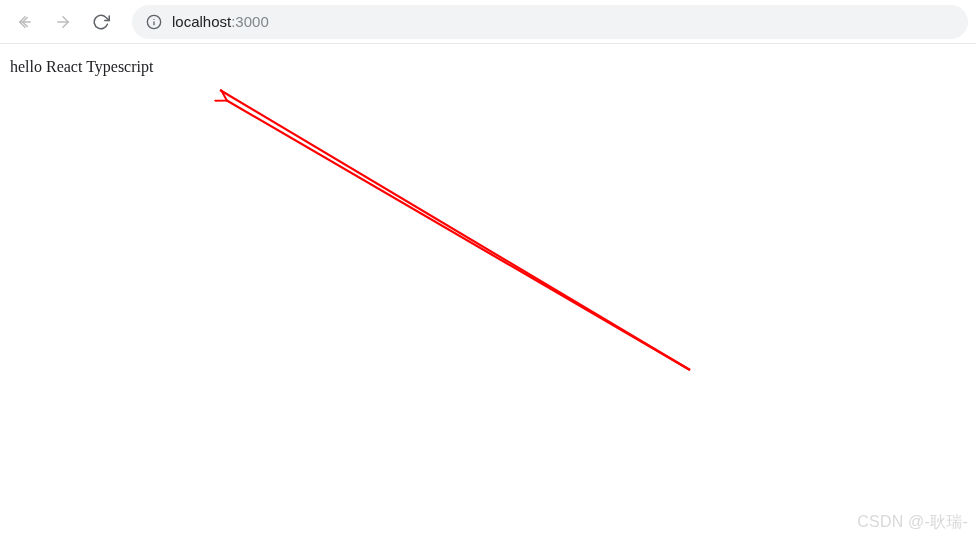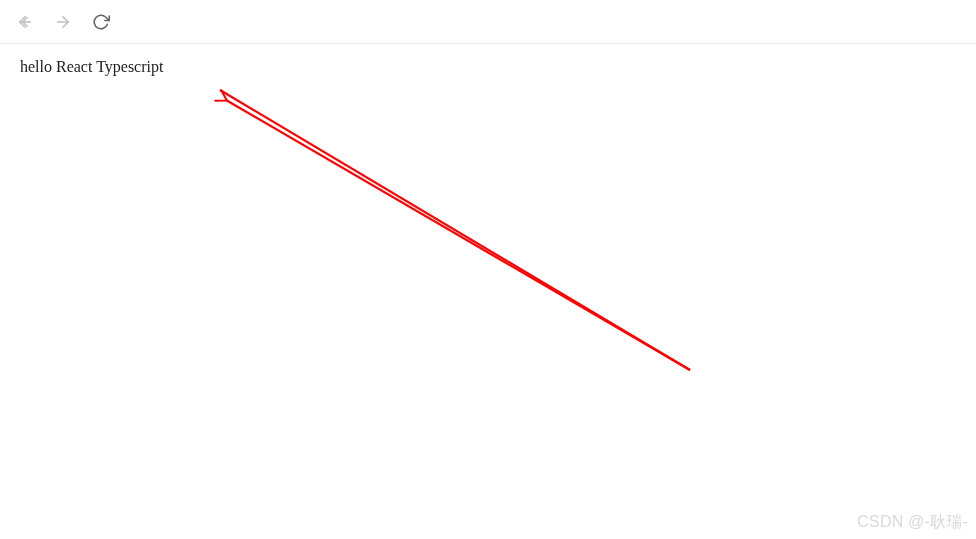--- a/index.html
+++ b/index.html
@@ -54,21 +54,21 @@
     .info-icon svg { width: 16px; height: 16px; }
     .url-text {
       font-size: 15px;
       color: #202124;
       display: flex;
       align-items: baseline;
     }
     .url-host { color: #202124; }
     .url-port { color: #80868b; }
     .page-content {
-      padding: 14px 20px;
+      padding: 14px 10px;
       font-size: 16px;
       color: #202124;
       font-family: 'Times New Roman', serif;
     }
     .annotation-arrow {
       position: absolute;
       top: 0;
       left: 0;
       pointer-events: none;
     }
@@ -101,20 +101,33 @@
         <line x1="5" y1="12" x2="19" y2="12"></line>
         <polyline points="12 5 19 12 12 19"></polyline>
       </svg>
   </div>
   <div class="nav-btn">
     <svg viewBox="0 0 24 24" fill="none" stroke="currentColor" stroke-width="2" stroke-linecap="round" stroke-linejoin="round">
         <polyline points="23 4 23 10 17 10"></polyline>
         <path d="M20.49 15a9 9 0 1 1-2.12-9.36L23 10"></path>
       </svg>
   </div>
+  <div class="address-bar">
+    <span class="info-icon">
+      <svg viewBox="0 0 24 24" fill="none" stroke="currentColor" stroke-width="2" stroke-linecap="round" stroke-linejoin="round">
+          <circle cx="12" cy="12" r="10"></circle>
+          <line x1="12" y1="16" x2="12" y2="12"></line>
+          <line x1="12" y1="8" x2="12.01" y2="8"></line>
+        </svg>
+    </span>
+    <span class="url-text">
+      <span class="url-host">localhost</span>
+        <span class="url-port">:3000</span>
+    </span>
+  </div>
 </div>
 
 <div class="page-content">hello React Typescript</div>
 
 <svg class="annotation-arrow" width="976" height="539">
   <defs>
     <marker id="arrowhead" markerWidth="14" markerHeight="14" refX="3" refY="7" orient="auto" markerUnits="userSpaceOnUse">
       <path d="M 12 1 L 2 7 L 12 13" fill="none" stroke="#ff0000" stroke-width="2" stroke-linecap="round" stroke-linejoin="round"></path>
     </marker>
   </defs>

